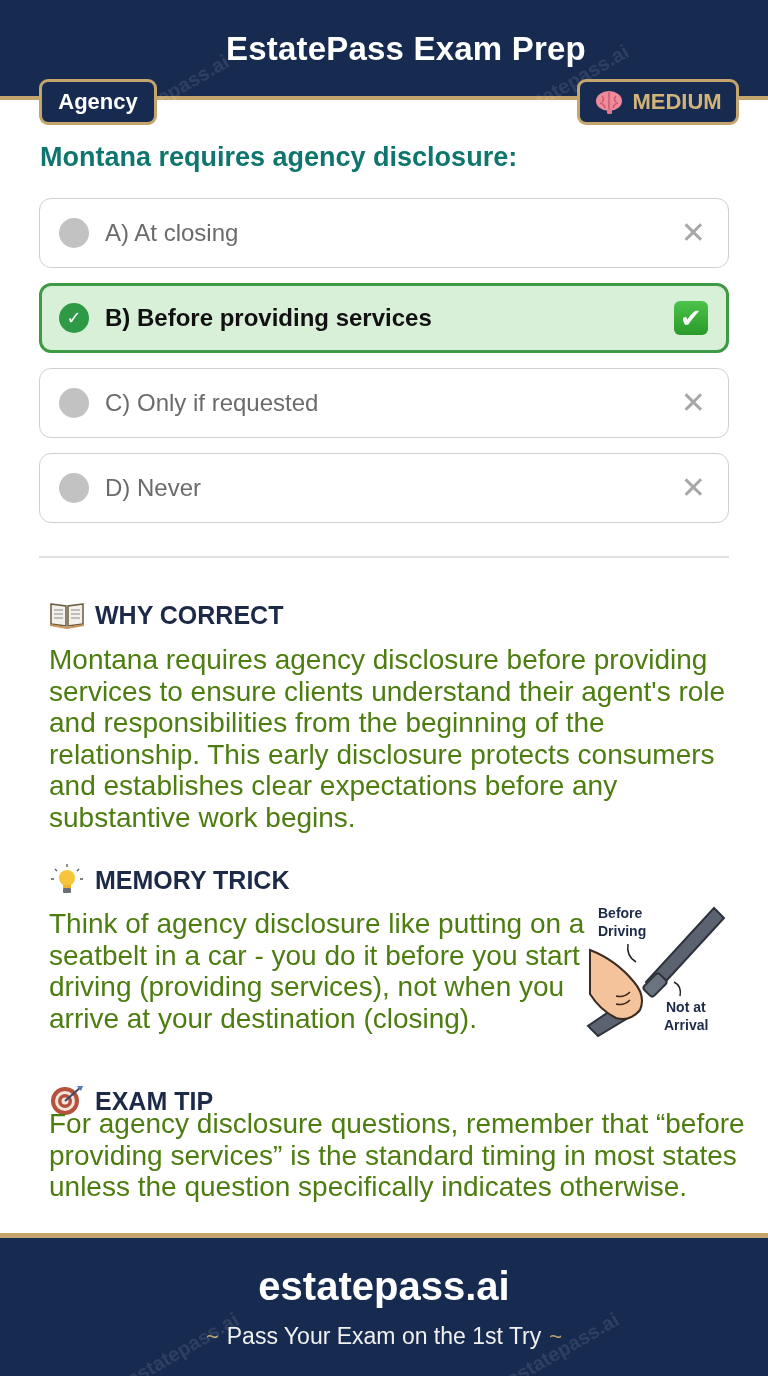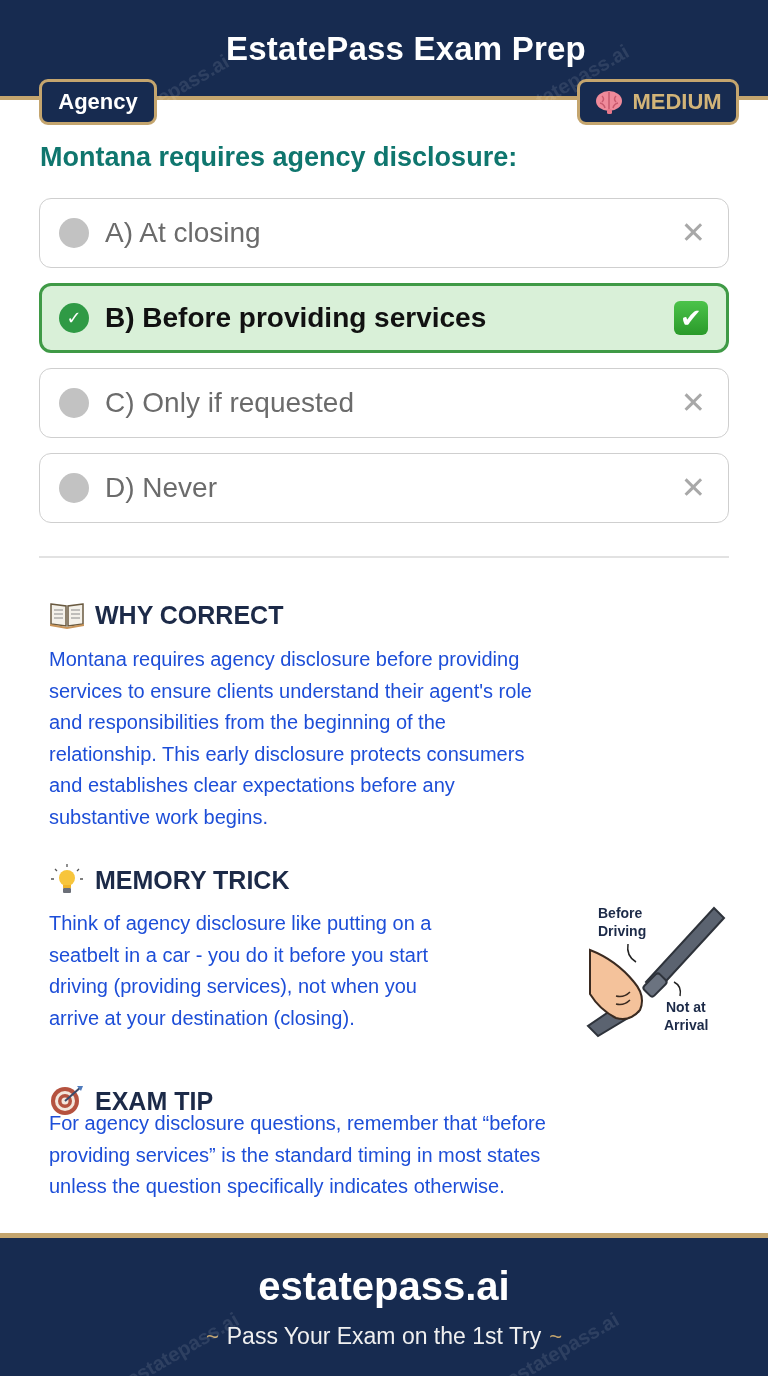--- a/index.html
+++ b/index.html
@@ -31,21 +31,21 @@
 
     .option {
       position: absolute; left: 39px; width: 690px; height: 70px;
       border: 1.5px solid #cfcfcf; border-radius: 12px; background: #fff;
       display: flex; align-items: center; padding-left: 19px;
     }
     .option .dot {
       width: 30px; height: 30px; border-radius: 50%; background: #c2c2c2; flex: none;
     }
     .option .label {
-      margin-left: 16px; font-size: 28px; color: #6b6b6b;
+      margin-left: 16px; font-size: 24px; color: #6b6b6b;
     }
     .option .mark {
       position: absolute; right: 22px; top: 50%; transform: translateY(-50%);
       font-size: 30px; color: #a8a8a8; line-height: 1;
     }
     .option.correct {
       background: #d9f0d8; border: 3px solid #3f9a46; padding-left: 17px;
     }
     .option.correct .dot {
       background: #2f9a45; display: flex; align-items: center; justify-content: center;
@@ -64,21 +64,21 @@
       position: absolute; left: 39px; top: 556px; width: 690px; height: 2px; background: #e2e2e2;
     }
 
     .section-head {
       position: absolute; left: 49px; display: flex; align-items: flex-end; gap: 10px;
       font-size: 25px; font-weight: bold; color: #1c2a48;
     }
     .section-head .ico { width: 36px; height: 32px; display: inline-block; }
 
     .body-text {
-      position: absolute; left: 49px; font-size: 20px; line-height: 31.6px; color: #1d4ed8;
+      position: absolute; left: 49px; font-size: 28px; line-height: 31.6px; color: #4d7c0f;
     }
 
     .seatbelt { position: absolute; left: 586px; top: 900px; width: 140px; height: 140px; }
 
     .footer {
       position: absolute; left: 0; top: 1233px; width: 768px; height: 143px;
       background: #172b50; border-top: 5px solid #c4a56e;
     }
     .footer-brand {
       position: absolute; left: 0; right: 0; top: 26px; text-align: center;

